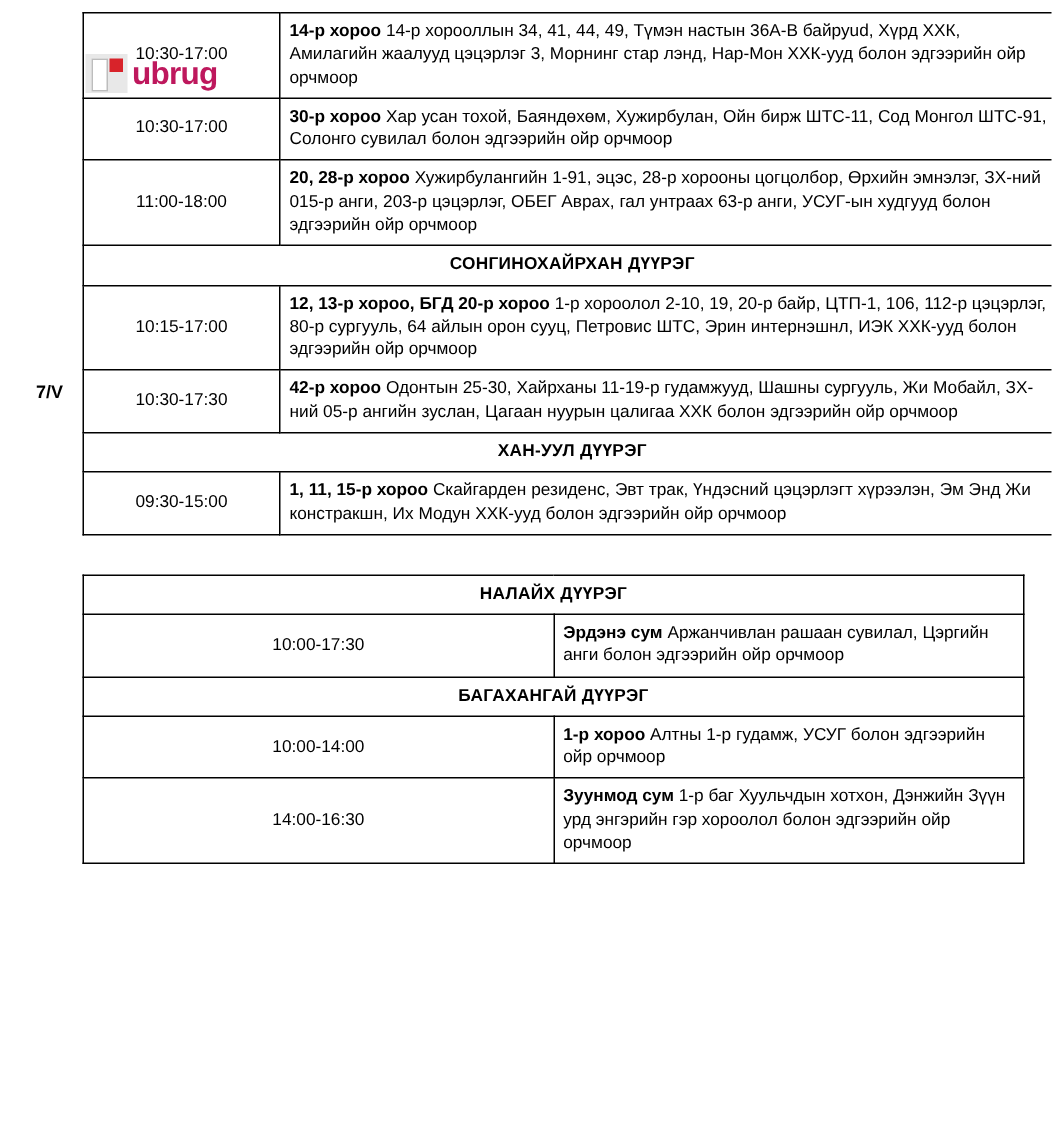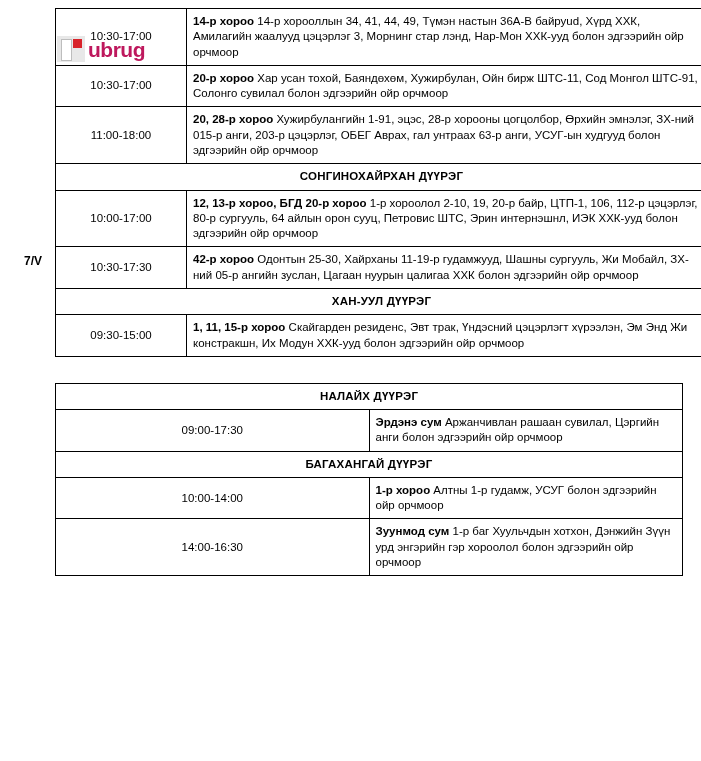--- a/index.html
+++ b/index.html
@@ -121,31 +121,31 @@
 
   <div id="blocks-root">
       <table class="sched">
         <tbody>
           <tr>
             <td class="timecell col-time">10:30-17:00</td>
             <td class="desc col-desc"><b>14-р хороо</b> <span>14-р хорооллын 34, 41, 44, 49, Түмэн настын 36А-В байруud, Хүрд ХХК, Амилагийн жаалууд цэцэрлэг 3, Морнинг стар лэнд, Нар-Мон ХХК-ууд болон эдгээрийн ойр орчмоор</span></td>
           </tr>
           <tr>
             <td class="timecell col-time">10:30-17:00</td>
-            <td class="desc col-desc"><b>20-р хороо</b> <span>Хар усан тохой, Баяндөхөм, Хужирбулан, Ойн бирж ШТС-11, Сод Монгол ШТС-91, Солонго сувилал болон эдгээрийн ойр орчмоор</span></td>
+            <td class="desc col-desc"><b>30-р хороо</b> <span>Хар усан тохой, Баяндөхөм, Хужирбулан, Ойн бирж ШТС-11, Сод Монгол ШТС-91, Солонго сувилал болон эдгээрийн ойр орчмоор</span></td>
           </tr>
           <tr>
             <td class="timecell col-time">11:00-18:00</td>
             <td class="desc col-desc"><b>20, 28-р хороо</b> <span>Хужирбулангийн 1-91, эцэс, 28-р хорооны цогцолбор, Өрхийн эмнэлэг, ЗХ-ний 015-р анги, 203-р цэцэрлэг, ОБЕГ Аврах, гал унтраах 63-р анги, УСУГ-ын худгууд болон эдгээрийн ойр орчмоор</span></td>
           </tr>
           <tr>
             <td class="district" colspan="2">СОНГИНОХАЙРХАН ДҮҮРЭГ</td>
           </tr>
           <tr>
-            <td class="timecell col-time">10:00-17:00</td>
+            <td class="timecell col-time">10:15-17:00</td>
             <td class="desc col-desc"><b>12, 13-р хороо, БГД 20-р хороо</b> <span>1-р хороолол 2-10, 19, 20-р байр, ЦТП-1, 106, 112-р цэцэрлэг, 80-р сургууль, 64 айлын орон сууц, Петровис ШТС, Эрин интернэшнл, ИЭК ХХК-ууд болон эдгээрийн ойр орчмоор</span></td>
           </tr>
           <tr>
             <td class="timecell col-time">10:30-17:30</td>
             <td class="desc col-desc"><b>42-р хороо</b> <span>Одонтын 25-30, Хайрханы 11-19-р гудамжууд, Шашны сургууль, Жи Мобайл, ЗХ-ний 05-р ангийн зуслан, Цагаан нуурын цалигаа ХХК болон эдгээрийн ойр орчмоор</span></td>
           </tr>
           <tr>
             <td class="district" colspan="2">ХАН-УУЛ ДҮҮРЭГ</td>
           </tr>
           <tr>
@@ -154,21 +154,21 @@
           </tr>
         </tbody>
       </table>
       <div class="gap"></div>
       <table class="sched">
         <tbody>
           <tr>
             <td class="district" colspan="2">НАЛАЙХ ДҮҮРЭГ</td>
           </tr>
           <tr>
-            <td class="timecell col-time">09:00-17:30</td>
+            <td class="timecell col-time">10:00-17:30</td>
             <td class="desc col-desc"><b>Эрдэнэ сум</b> <span>Аржанчивлан рашаан сувилал, Цэргийн анги болон эдгээрийн ойр орчмоор</span></td>
           </tr>
           <tr>
             <td class="district" colspan="2">БАГАХАНГАЙ ДҮҮРЭГ</td>
           </tr>
           <tr>
             <td class="timecell col-time">10:00-14:00</td>
             <td class="desc col-desc"><b>1-р хороо</b> <span>Алтны 1-р гудамж, УСУГ болон эдгээрийн ойр орчмоор</span></td>
           </tr>
           <tr>

